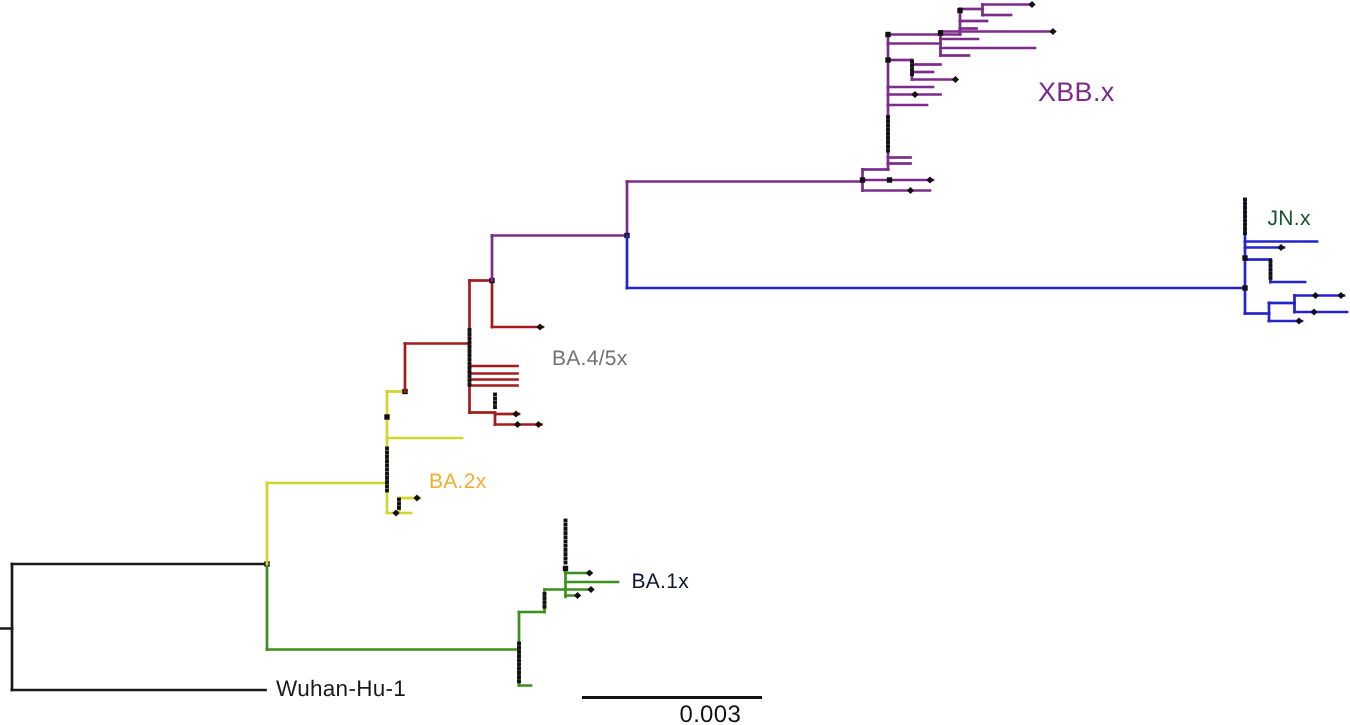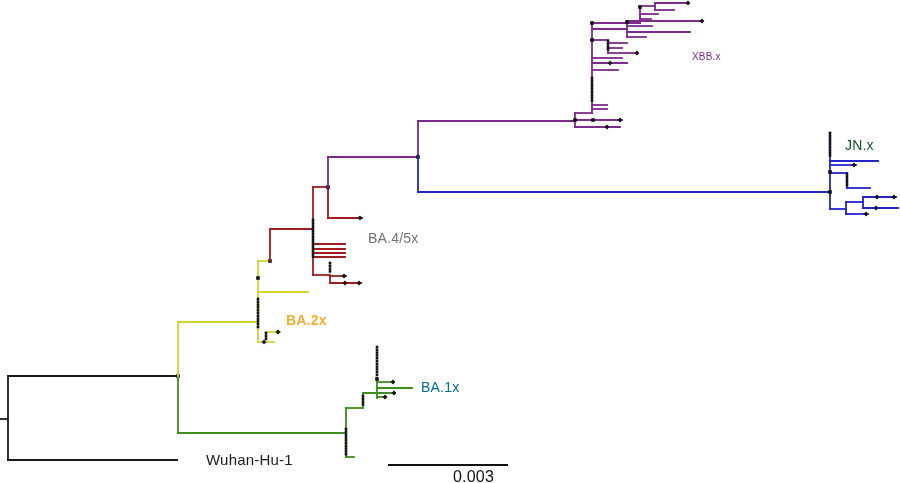--- a/index.html
+++ b/index.html
@@ -234,20 +234,20 @@
         <rect x="828.2" y="190.2" width="3.6" height="3.6" fill="#111111"></rect>
         <rect x="875.3" y="195.3" width="3.4" height="3.4" fill="#111111" transform="rotate(45 877 197)"></rect>
         <rect x="892.3" y="195.3" width="3.4" height="3.4" fill="#111111" transform="rotate(45 894 197)"></rect>
         <rect x="874.3" y="206.3" width="3.4" height="3.4" fill="#111111" transform="rotate(45 876 208)"></rect>
         <rect x="864.3" y="212.3" width="3.4" height="3.4" fill="#111111" transform="rotate(45 866 214)"></rect>
         <rect x="852.3" y="163.3" width="3.4" height="3.4" fill="#111111" transform="rotate(45 854 165)"></rect>
       </g>
       <line x1="388" y1="465" x2="508" y2="465" stroke="#111111" stroke-width="2"></line>
     </svg>
 
-  <div class="tree-label" style="left: 184px; top: 452px; color: rgb(26, 26, 26); font-size: 15px; margin-left: 22px;">Wuhan-Hu-1</div>
-  <div class="tree-label" style="left: 421px; top: 380px; color: #0369a1; font-size: 14px;">BA.1x</div>
-  <div class="tree-label" style="left: 286px; top: 313px; color: rgb(242, 174, 51); font-size: 14px; font-weight: bold;">BA.2x</div>
+  <div class="tree-label" style="left: 184px; top: 452px; color: rgb(26, 26, 26); font-size: 15px;">Wuhan-Hu-1</div>
+  <div class="tree-label" style="left: 421px; top: 380px; color: #0f172a; font-size: 14px;">BA.1x</div>
+  <div class="tree-label" style="left: 286px; top: 313px; color: rgb(242, 174, 51); font-size: 14px;">BA.2x</div>
   <div class="tree-label" style="left: 368px; top: 231px; color: #737373; font-size: 14px;">BA.4/5x</div>
-  <div class="tree-label" style="left: 692px; top: 52px; color: rgb(124, 43, 140); font-size: 10px;">XBB.x</div>
+  <div class="tree-label" style="left: 692px; top: 52px; color: rgb(124, 43, 140); font-size: 18px;">XBB.x</div>
   <div class="tree-label" style="left: 845px; top: 138px; color: #14532d; font-size: 14px;">JN.x</div>
   <div class="tree-label" id="scale-value" style="left: 453px; top: 469px; color: rgb(17, 17, 17); font-size: 16px;">0.003</div>
 </div>
 
 </body></html>

